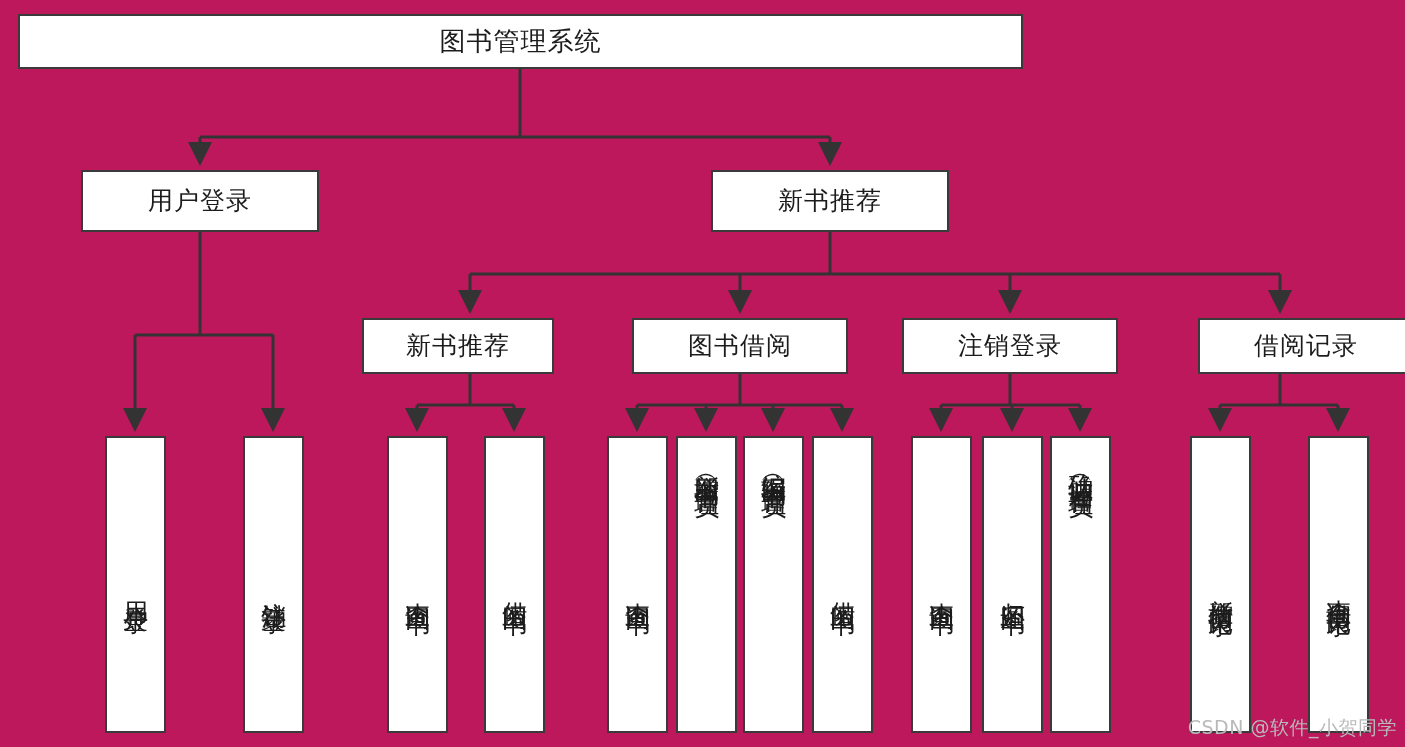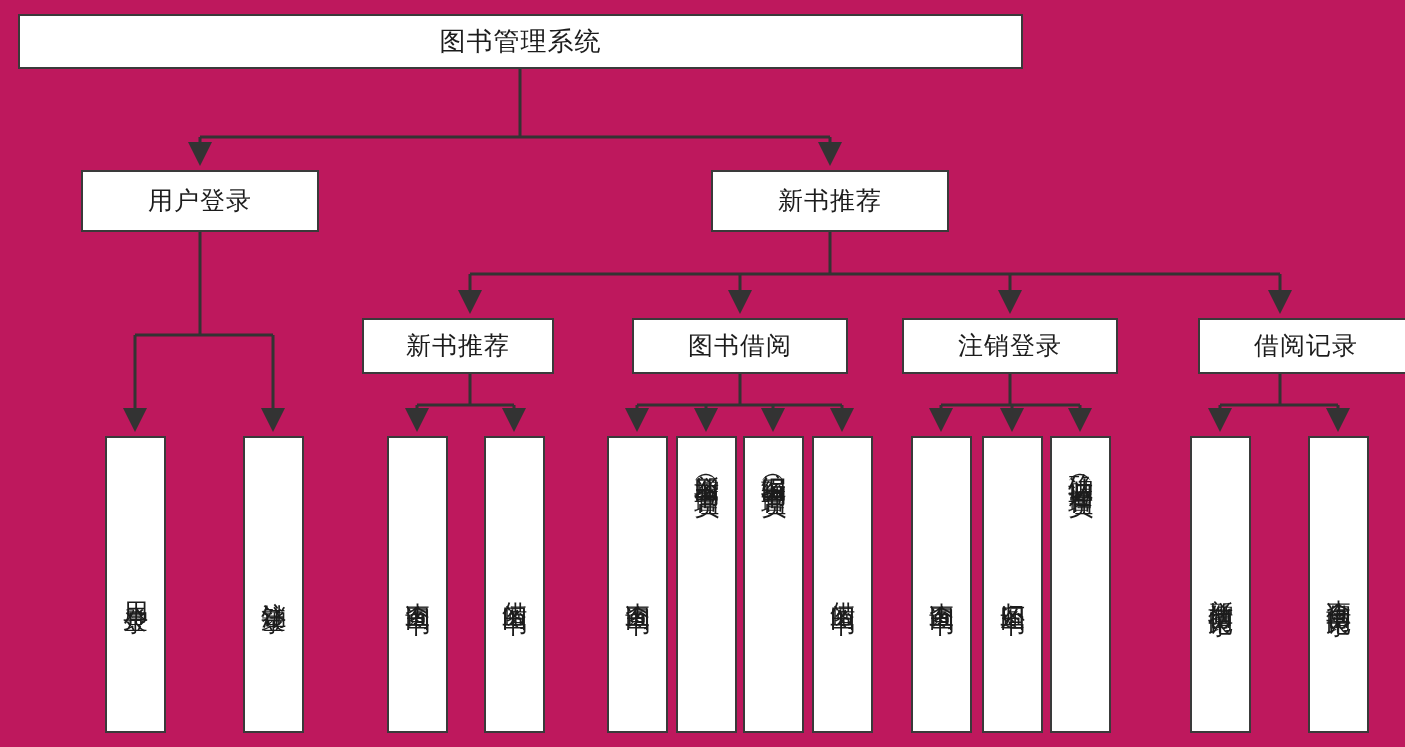--- a/index.html
+++ b/index.html
@@ -221,13 +221,14 @@
           <span class="vtext">新增借阅记录</span>
         </div>
       </div>
       <div class="node leaf" style="left: 1308px; top: 436px; width: 61px; height: 297px;">
         <div class="leaf-inner">
           <span class="vtext">查询借阅记录</span>
         </div>
       </div>
     </div>
 
+  <div id="watermark">CSDN @软件_小贺同学</div>
 </div>
 
 </body></html>

